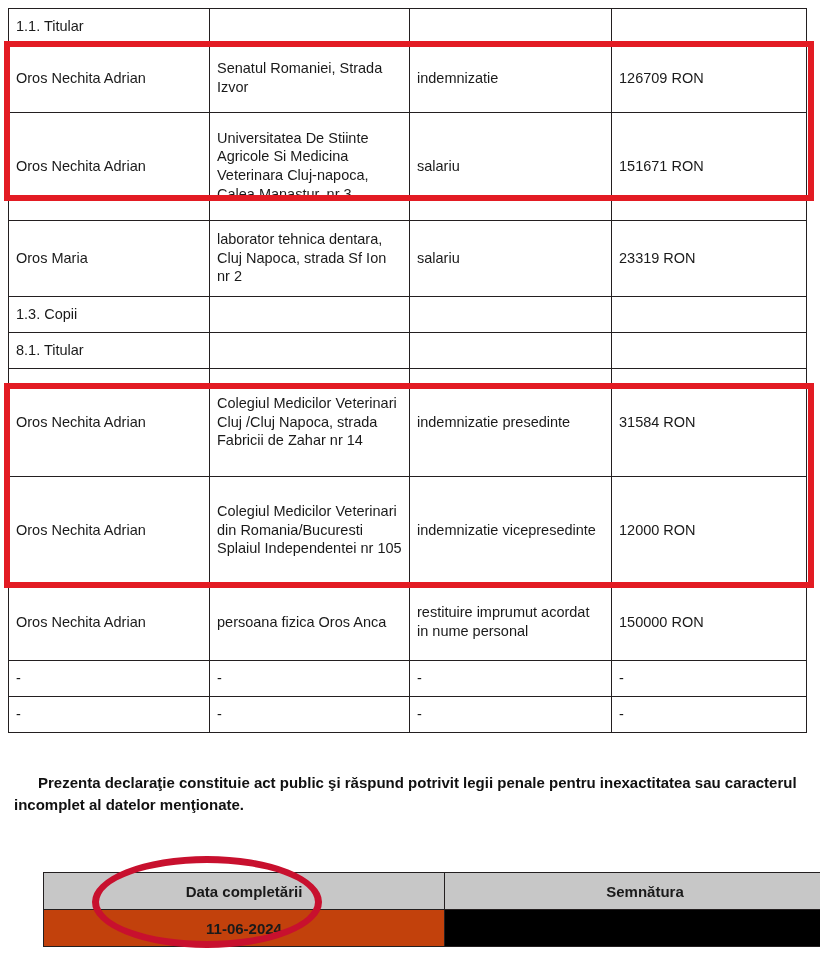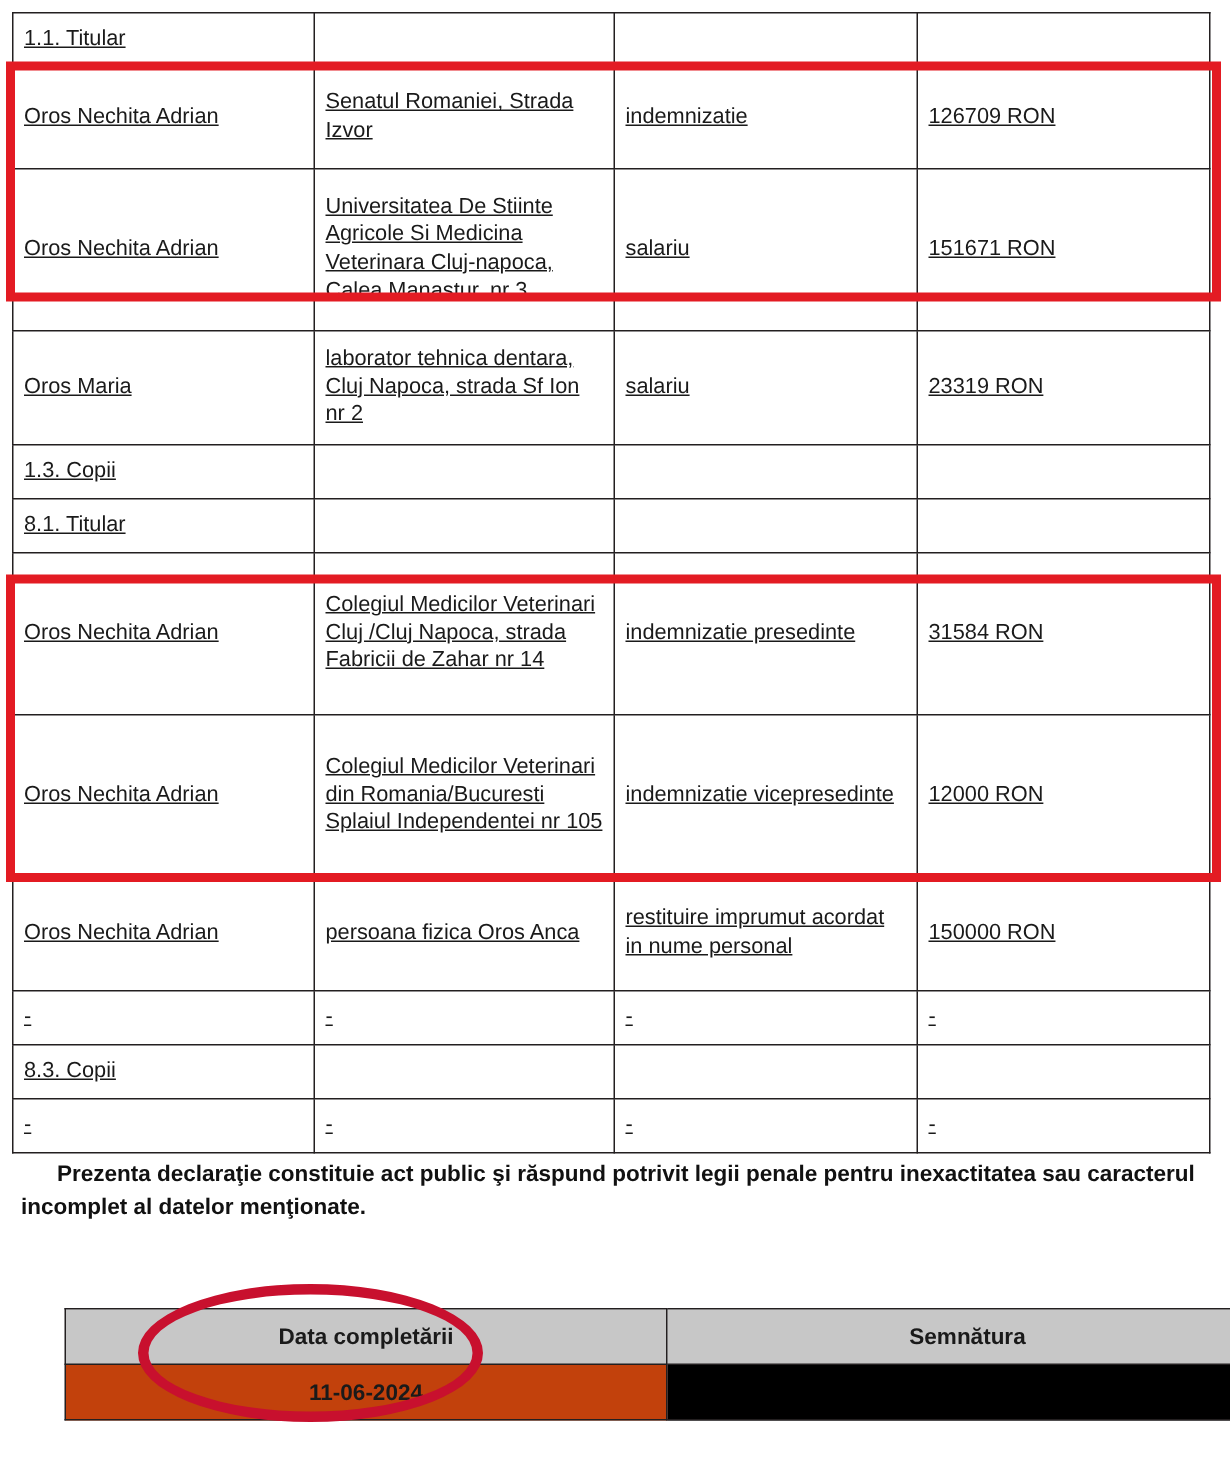--- a/index.html
+++ b/index.html
@@ -15,21 +15,20 @@
     color: #1a1a1a;
     overflow: hidden;
   }
 
   
   .sheet {
     position: absolute;
     left: 8px;
     top: 8px;
     width: 798px;
-    text-decoration: underline;
   }
   table.decl {
     border-collapse: collapse;
     width: 798px;
     table-layout: fixed;
   }
   table.decl td {
     border: 1px solid #231f20;
     padding: 6px 7px 7px 7px;
     font-size: 14.5px;
@@ -215,26 +214,20 @@
       </tr>
 
 
       <tr class="h-sm">
         <td class="dash">-</td>
         <td class="dash">-</td>
         <td class="dash">-</td>
         <td class="dash">-</td>
       </tr>
 
-      <tr class="h-sm">
-        <td class="label-row">8.3. Copii</td>
-        <td></td>
-        <td></td>
-        <td></td>
-      </tr>
 
       <tr class="h-sm">
         <td class="dash">-</td>
         <td class="dash">-</td>
         <td class="dash">-</td>
         <td class="dash">-</td>
       </tr>
     </tbody>
   </table>
 </div>

